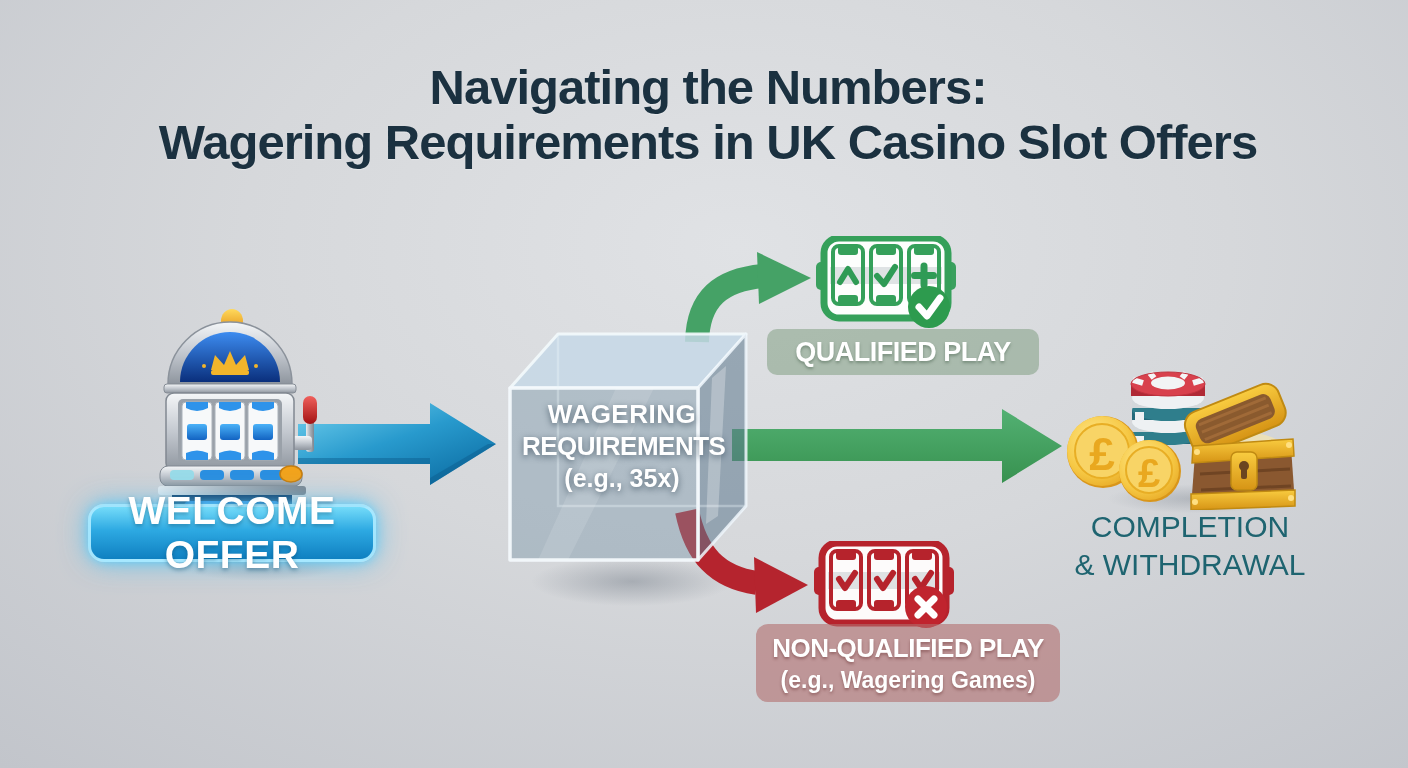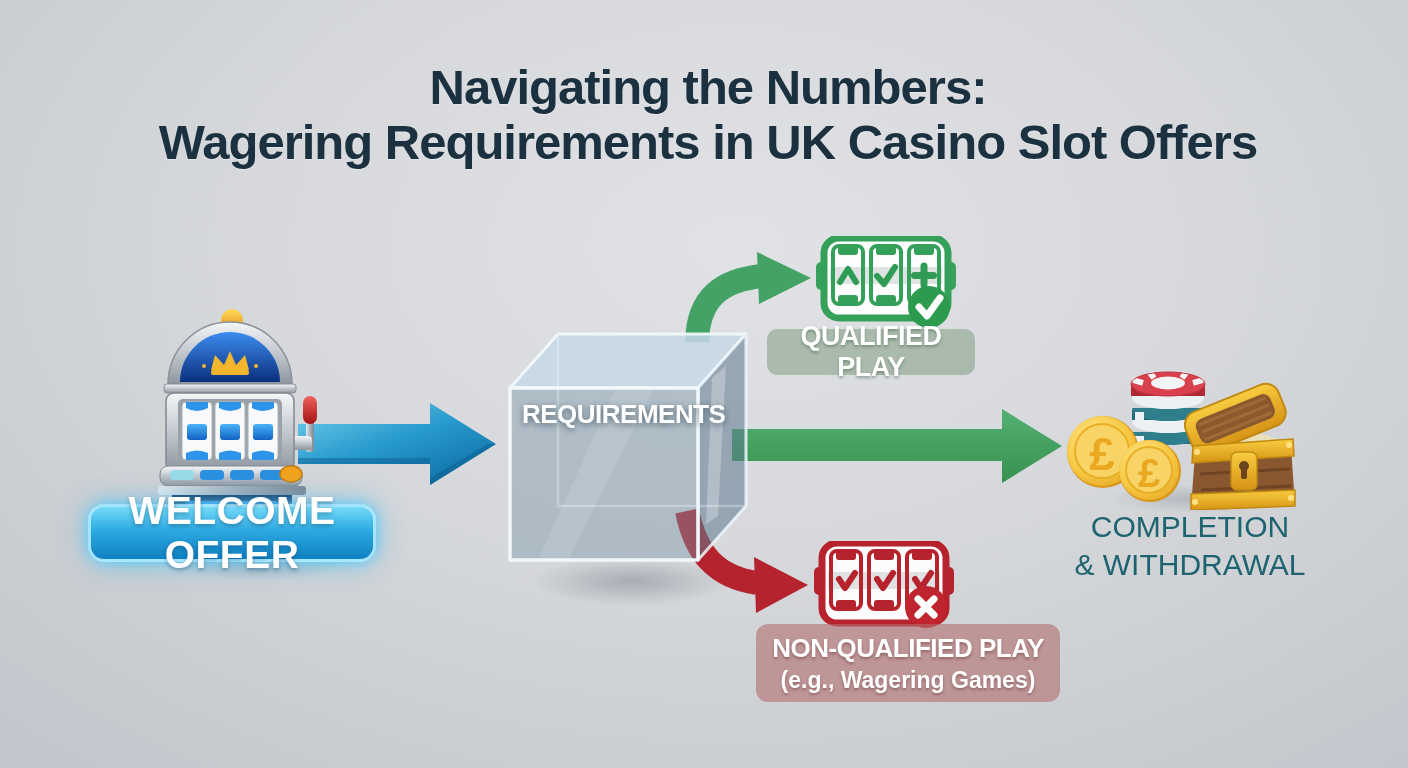--- a/index.html
+++ b/index.html
@@ -23,21 +23,21 @@
   .reward-shadow{left:1070px;top:478px;width:250px;height:52px;
     background:radial-gradient(ellipse 50% 40% at 50% 40%, rgba(95,105,118,0.28), rgba(95,105,118,0) 70%);}
   
   .pill{display:flex;flex-direction:column;align-items:center;justify-content:center;
     color:#fff;font-weight:bold;text-align:center;}
   .welcome-pill{left:88px;top:504px;width:288px;height:58px;border-radius:16px;
     background:linear-gradient(180deg,#74dbf9 0%,#2da9e2 45%,#0f80c1 100%);
     border:3px solid rgba(170,233,255,0.95);box-sizing:border-box;
     box-shadow:0 0 28px rgba(80,190,240,0.85),0 0 10px rgba(120,215,250,0.9);
     font-size:39px;letter-spacing:0.5px;text-shadow:0 2px 4px rgba(0,60,95,0.4);}
-  .qualified-pill{left:767px;top:329px;width:208px;height:46px;border-radius:10px;
+  .qualified-pill{left:767px;top:329px;width:272px;height:46px;border-radius:10px;
     background:rgba(130,158,132,0.55);font-size:27px;letter-spacing:-0.5px;
     text-shadow:0 2px 3px rgba(70,95,75,0.5);}
   .nonqualified-pill{left:756px;top:624px;width:304px;height:78px;border-radius:12px;
     background:rgba(178,110,110,0.60);text-shadow:0 2px 3px rgba(95,40,40,0.45);}
   .nonqualified-pill .l1{font-size:26px;line-height:34px;letter-spacing:-0.5px;}
   .nonqualified-pill .l2{font-size:23px;line-height:30px;}
   
   .cube-text{left:522px;top:398px;width:200px;text-align:center;color:#ffffff;
     font-weight:bold;text-shadow:0 2px 6px rgba(25,45,62,0.6);}
   .cube-text .c1{font-size:26px;line-height:32px;letter-spacing:0.5px;}
@@ -193,21 +193,23 @@
   <svg class="abs" style="left:498px;top:326px;" width="252" height="242" viewBox="0 0 252 242">
     <polygon points="12,62 60,8 248,8 200,62" fill="rgba(198,216,230,0.85)" stroke="rgba(243,249,252,0.9)" stroke-width="3" stroke-linejoin="round"></polygon>
     <polygon points="200,62 248,8 248,180 200,234" fill="rgba(92,120,142,0.55)" stroke="rgba(238,246,251,0.85)" stroke-width="3" stroke-linejoin="round"></polygon>
     <rect x="12" y="62" width="188" height="172" fill="rgba(120,148,168,0.42)" stroke="rgba(243,249,252,0.95)" stroke-width="3.5" stroke-linejoin="round"></rect>
     <polyline points="60,8 60,180 248,180" fill="none" stroke="rgba(235,245,250,0.35)" stroke-width="2.5"></polyline>
     <polygon points="118,62 156,62 70,234 40,234" fill="rgba(255,255,255,0.12)"></polygon>
     <polygon points="214,52 228,40 220,190 208,198" fill="rgba(255,255,255,0.28)"></polygon>
   </svg>
 
   <div class="abs cube-text">
+    <div class="c1">WAGERING</div>
     <div class="c2">REQUIREMENTS</div>
+    <div class="c3">(e.g., 35x)</div>
   </div>
 
   <svg class="abs" style="left:816px;top:236px;" width="140" height="96" viewBox="0 0 140 96">
     <rect x="0" y="26" width="12" height="28" rx="5" fill="#3aa05e"></rect>
     <rect x="128" y="26" width="12" height="28" rx="5" fill="#3aa05e"></rect>
     <rect x="8" y="2" width="124" height="80" rx="15" fill="#fdfefd" stroke="#35a05a" stroke-width="7"></rect>
     <rect x="14" y="31" width="112" height="17" fill="#9aa4ab" opacity="0.30"></rect>
     <g stroke="#35a05a" stroke-width="4" fill="none">
       <rect x="17" y="10" width="30" height="58" rx="6"></rect>
       <rect x="55" y="10" width="30" height="58" rx="6"></rect>

